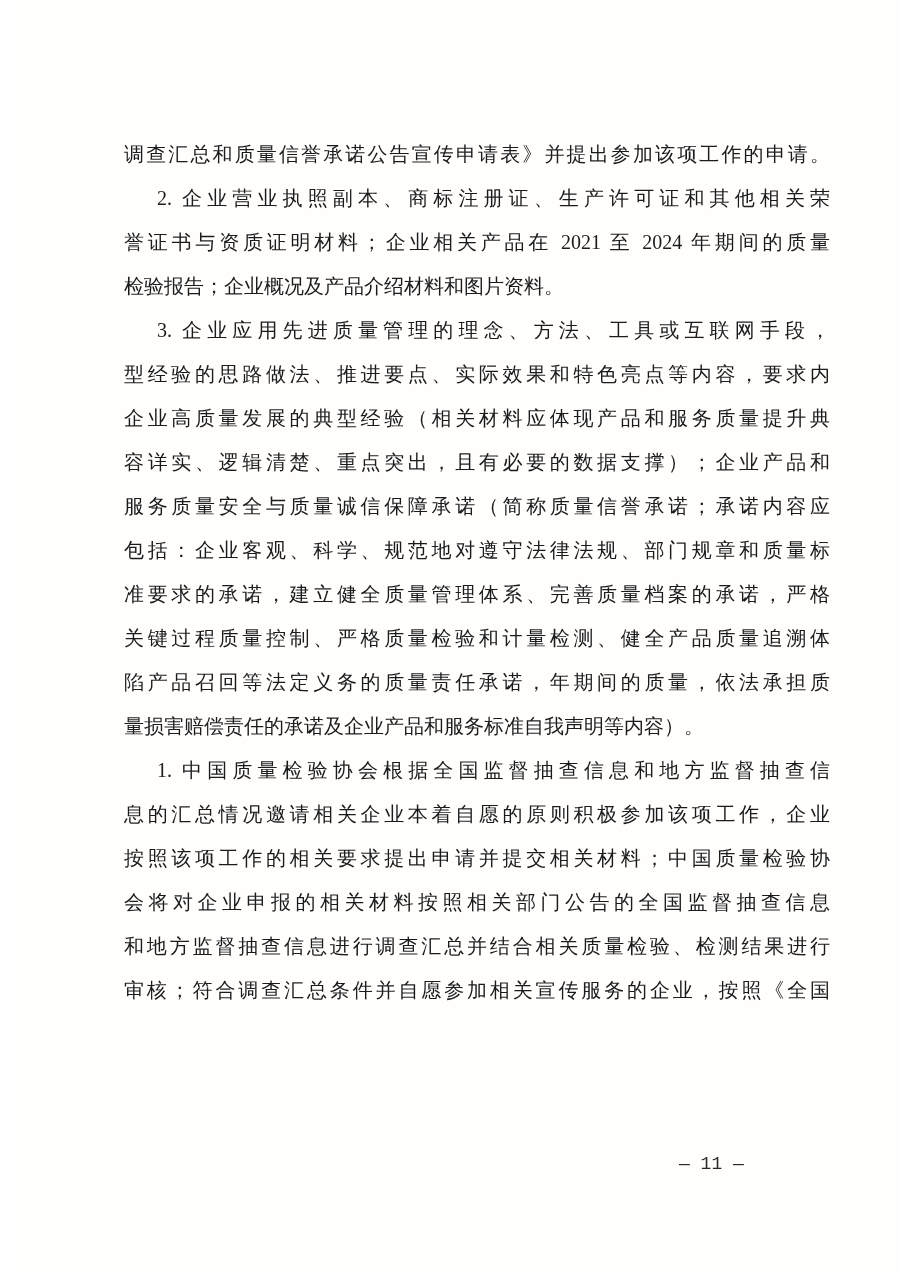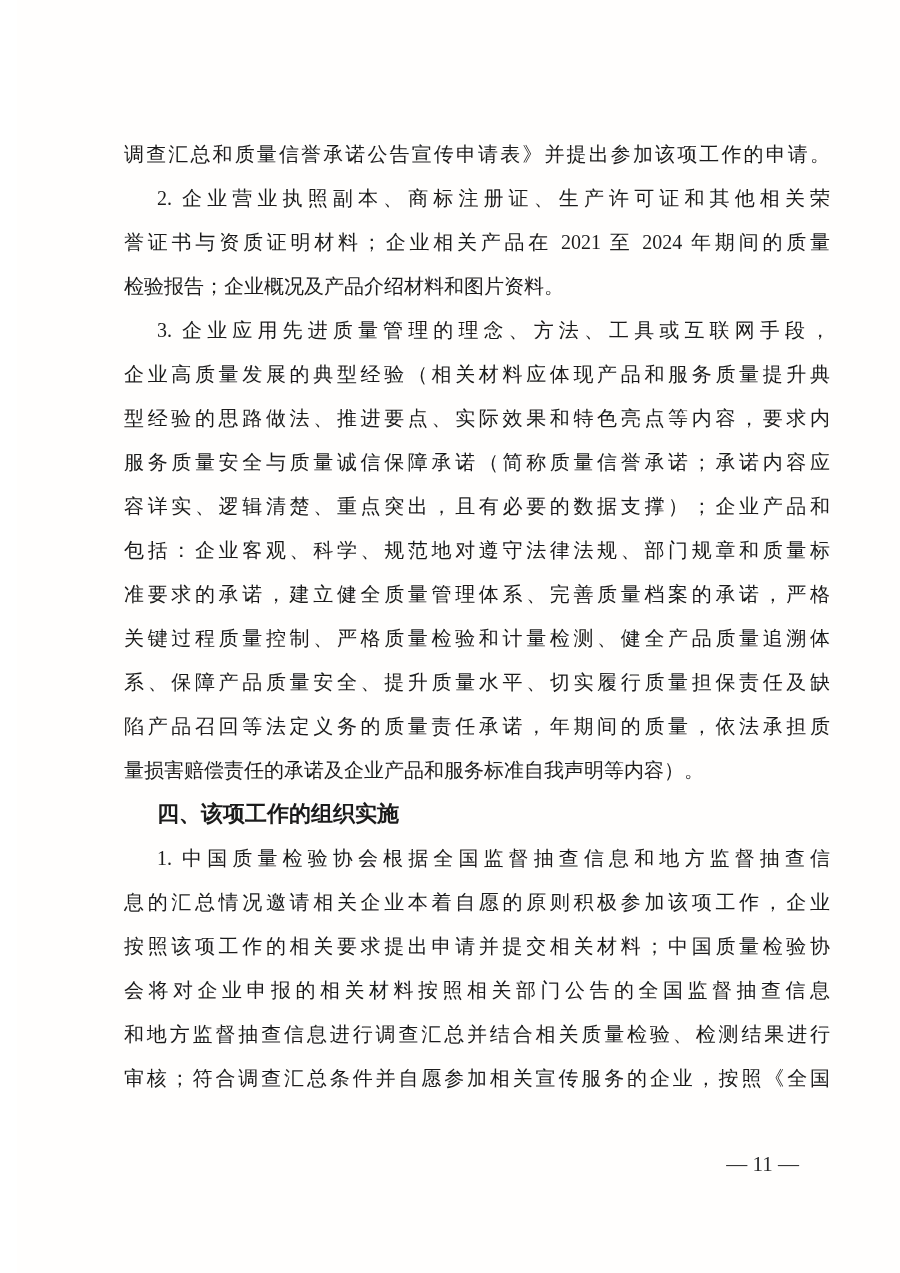--- a/index.html
+++ b/index.html
@@ -50,47 +50,45 @@
     text-align-last: left;
     -moz-text-align-last: left;
   }
   .pagenum {
     position: absolute;
     top: 1148px;
     left: 662px;
     width: 120px;
     height: 32px;
     line-height: 32px;
-    text-align: right;
-    font-size: 21px;
+    text-align: left;
+    font-size: 18px;
     color: #2a2a2a;
-    font-family: Liberation Serif, serif;
+    font-family: Liberation Mono, monospace;
   }
 </style>
 </head>
 <body>
 
 <div class="page">
   <div class="textblock">
     <div class="line">调查汇总和质量信誉承诺公告宣传申请表》并提出参加该项工作的申请。</div>
     <div class="line indent">2. 企业营业执照副本、商标注册证、生产许可证和其他相关荣</div>
     <div class="line">誉证书与资质证明材料；企业相关产品在 2021 至 2024 年期间的质量</div>
     <div class="line left">检验报告；企业概况及产品介绍材料和图片资料。</div>
     <div class="line indent">3. 企业应用先进质量管理的理念、方法、工具或互联网手段，</div>
+    <div class="line">型经验的思路做法、推进要点、实际效果和特色亮点等内容，要求内</div>
     <div class="line">企业高质量发展的典型经验（相关材料应体现产品和服务质量提升典</div>
-    <div class="line">型经验的思路做法、推进要点、实际效果和特色亮点等内容，要求内</div>
+    <div class="line">容详实、逻辑清楚、重点突出，且有必要的数据支撑）；企业产品和</div>
     <div class="line">服务质量安全与质量诚信保障承诺（简称质量信誉承诺；承诺内容应</div>
-    <div class="line">容详实、逻辑清楚、重点突出，且有必要的数据支撑）；企业产品和</div>
     <div class="line">包括：企业客观、科学、规范地对遵守法律法规、部门规章和质量标</div>
     <div class="line">准要求的承诺，建立健全质量管理体系、完善质量档案的承诺，严格</div>
     <div class="line">关键过程质量控制、严格质量检验和计量检测、健全产品质量追溯体</div>
-    <div class="line">系、保障产品质量安全、提升质量水平、切实履行质量担保责任及缺</div>
     <div class="line">陷产品召回等法定义务的质量责任承诺，年期间的质量，依法承担质</div>
     <div class="line left">量损害赔偿责任的承诺及企业产品和服务标准自我声明等内容）。</div>
-    <div class="line heading indent">四、该项工作的组织实施</div>
     <div class="line indent">1. 中国质量检验协会根据全国监督抽查信息和地方监督抽查信</div>
     <div class="line">息的汇总情况邀请相关企业本着自愿的原则积极参加该项工作，企业</div>
     <div class="line">按照该项工作的相关要求提出申请并提交相关材料；中国质量检验协</div>
     <div class="line">会将对企业申报的相关材料按照相关部门公告的全国监督抽查信息</div>
     <div class="line">和地方监督抽查信息进行调查汇总并结合相关质量检验、检测结果进行</div>
     <div class="line">审核；符合调查汇总条件并自愿参加相关宣传服务的企业，按照《全国</div>
   </div>
   <div class="pagenum">— 11 —</div>
 </div>
 

